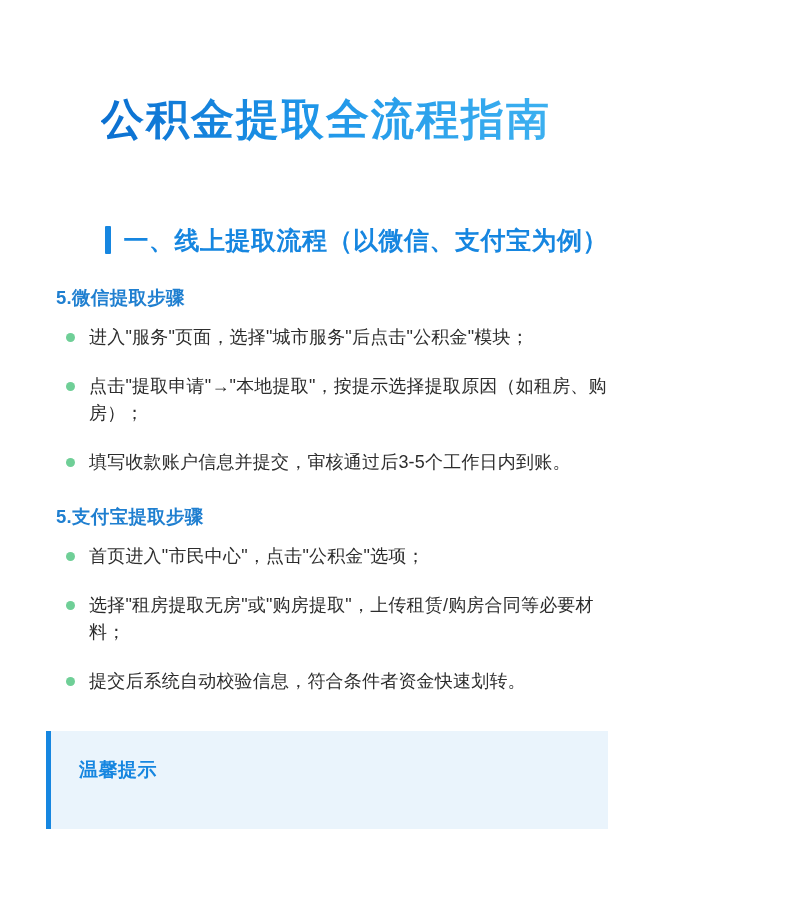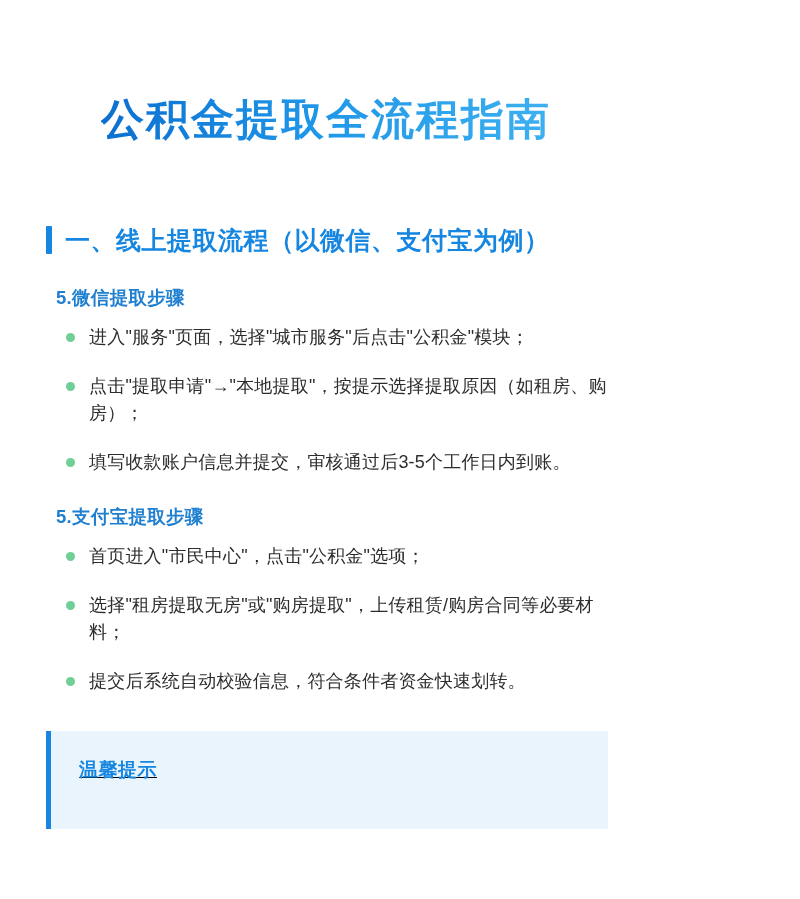--- a/index.html
+++ b/index.html
@@ -38,20 +38,21 @@
     color: transparent;
     text-shadow: none;
   }
 
   
   .section-head {
     display: flex;
     align-items: center;
     margin-top: 46px;
     margin-left: 2px;
+    justify-content: flex-end;
   }
   .section-bar {
     width: 6px;
     height: 28px;
     background: #1686e0;
     border-radius: 1px;
     margin-right: 13px;
   }
   .section-title {
     font-size: 25px;
@@ -102,21 +103,20 @@
   }
 
   
   .tip-box {
     margin-top: 36px;
     margin-left: 2px;
     background: #eaf4fc;
     border-left: 5px solid #1686e0;
     padding: 26px 30px 28px 28px;
     box-sizing: border-box;
-    text-decoration: underline;
   }
   .tip-title {
     font-size: 19px;
     font-weight: bold;
     color: #1686e0;
     margin-bottom: 18px;
     letter-spacing: 0.5px;
   }
   .tip-text {
     font-size: 17.5px;

